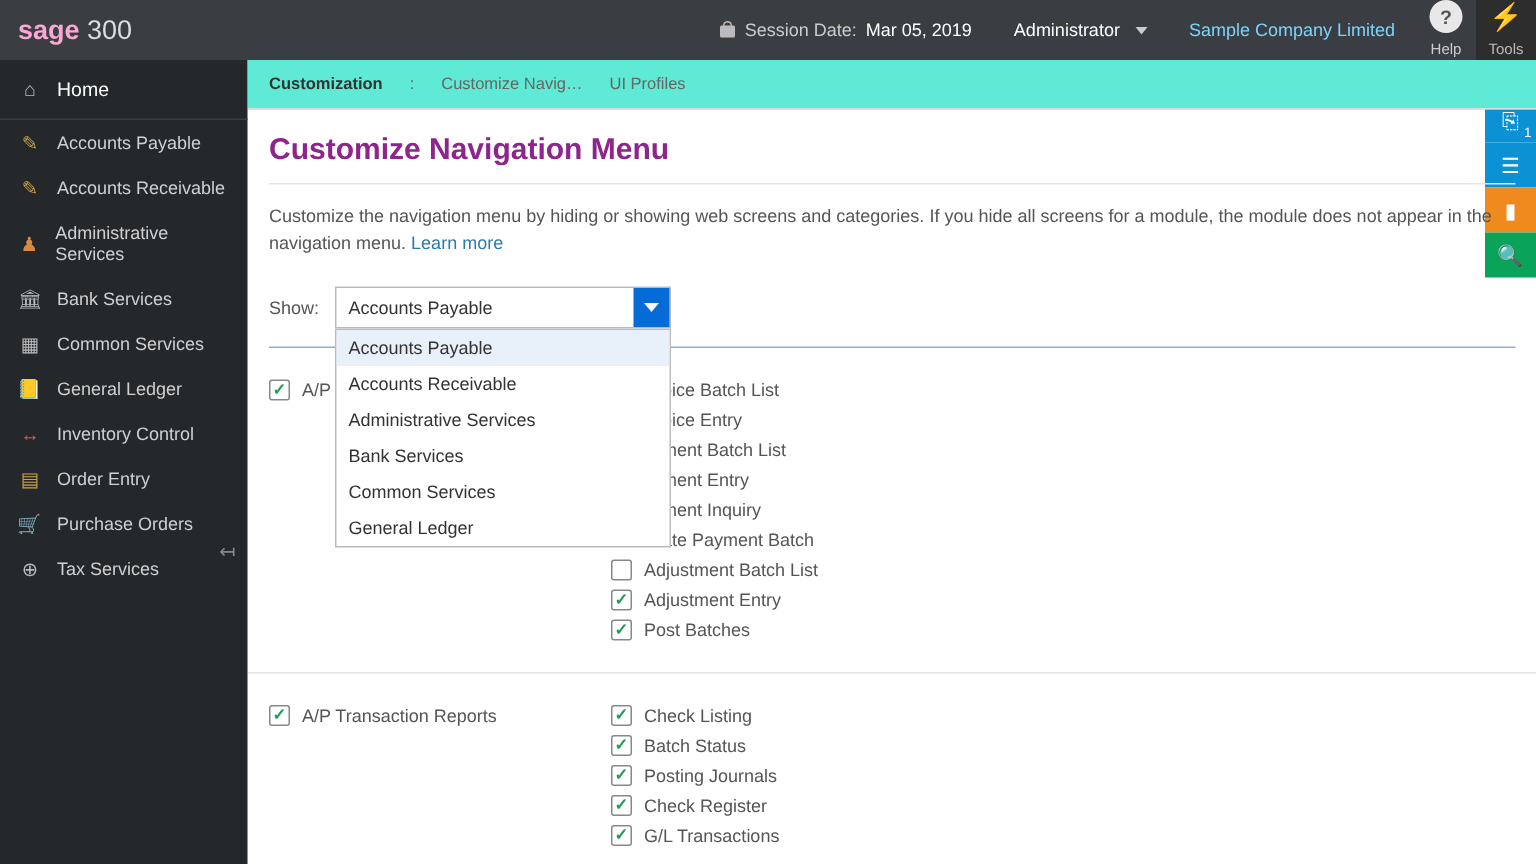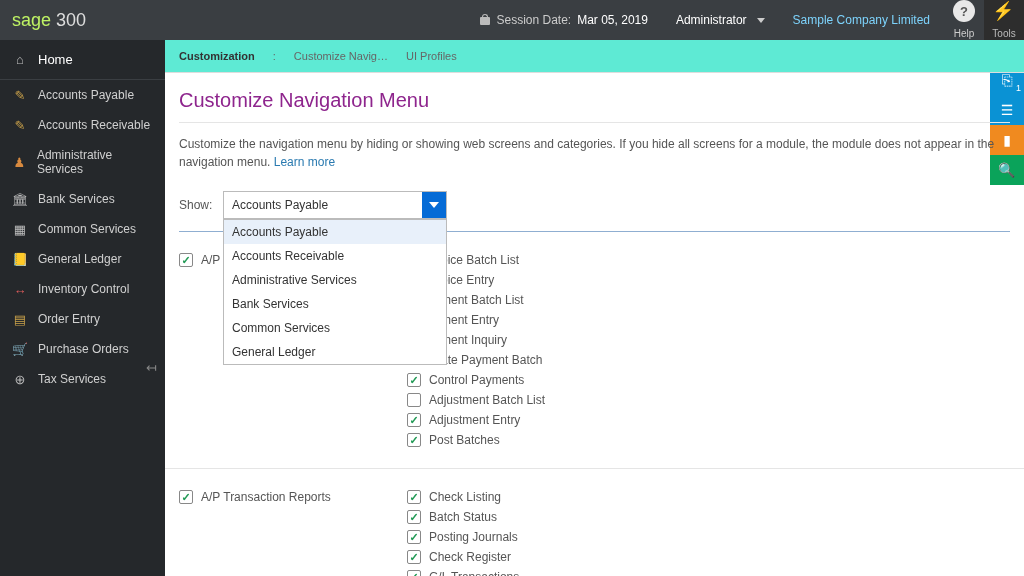--- a/index.html
+++ b/index.html
@@ -1,21 +1,21 @@
 <!DOCTYPE html>
 <html><head>
 <meta charset="utf-8">
 <style>
 * { margin:0; padding:0; box-sizing:border-box; font-family:"Segoe UI",Arial,sans-serif; }
 body { background:#fff; width:1024px; height:576px; overflow:hidden; position:relative; }
 
 
 .header { height:40px; background:#3a3e42; display:flex; align-items:center; color:#fff; }
 .logo { margin-left:12px; font-size:18px; font-weight:400; }
-.logo .s { color:#bef264; font-weight:400; }
+.logo .s { color:#f9a8d4; font-weight:700; }
 .logo .n { color:#ddd; }
 .header-right { margin-left:auto; display:flex; align-items:flex-end; height:100%; font-size:12px; color:#ccc; }
 .header-right .seg { padding:0 14px; height:100%; display:flex; align-items:center; gap:6px; }
 .lock-ic { width:10px; height:12px; position:relative; }
 .lock-ic::before { content:""; position:absolute; top:3px; left:0; width:10px; height:8px; background:#bbb; border-radius:1px; }
 .lock-ic::after { content:""; position:absolute; top:0; left:2px; width:4px; height:5px; border:1.5px solid #bbb; border-bottom:none; border-radius:3px 3px 0 0; }
 .caret-dn { width:0;height:0;border-left:4px solid transparent;border-right:4px solid transparent;border-top:5px solid #ccc;margin-left:4px; }
 .help-btn { width:40px; flex-direction:column; gap:1px; font-size:10px; color:#ccc; }
 .help-circ { width:22px;height:22px;border-radius:50%;background:#e8e8e8;color:#555;display:flex;align-items:center;justify-content:center;font-weight:bold;font-size:13px; }
 .tools-btn { width:40px; background:#2d2d2d; flex-direction:column; gap:1px; font-size:10px; color:#bbb; }
@@ -29,21 +29,21 @@
 .sidebar .collapse { position:absolute; right:8px; top:320px; color:#888; font-size:13px; }
 
 
 .flytool { position:absolute; right:0; top:65px; display:flex; flex-direction:column; }
 .flytool div { width:34px; height:30px; display:flex; align-items:center; justify-content:center; color:#fff; font-size:14px; }
 
 
 .main { position:absolute; left:165px; right:0; top:40px; bottom:0; overflow:auto; }
 .crumb-bar { background:#5eead4; border-bottom:1px solid #ddd; padding:10px 14px; font-size:11px; color:#666; display:flex; gap:18px; }
 .crumb-bar .lbl { color:#333; font-weight:600; }
-.page-title { color:#8e258d; font-size:20px; font-weight:400; padding:16px 14px 10px; }
+.page-title { color:#8e258d; font-size:20px; font-weight:700; padding:16px 14px 10px; }
 .divider { border-top:1px solid #e5e5e5; margin:0 14px; }
 .intro { font-size:12px; color:#555; padding:12px 14px; line-height:1.5; }
 .intro a { color:#2a7ab0; text-decoration:none;margin-top:46px; }
 
 .show-row { display:flex; align-items:center; gap:12px; padding:8px 14px 4px; font-size:12px; color:#555; position:relative; }
 .show-label { width:32px; }
 .dropdown-wrap { position:relative; width:224px; }
 .dropdown { width:224px; height:28px; border:1px solid #bbb; display:flex; align-items:center; cursor:pointer; background:#fff; }
 .dropdown .sel { flex:1; padding:0 8px; color:#333; font-size:12px; }
 .dropdown .dd-btn { width:24px; height:100%; background:#056bd6; display:flex; align-items:center; justify-content:center; }
@@ -215,24 +215,20 @@
         </div>
         <div class="item">
           <span class="cb ck" style="visibility: hidden;"></span>
           <span>…ment Inquiry</span>
         </div>
         <div class="item">
           <span class="cb ck" style="visibility: hidden;"></span>
           <span>…ate Payment Batch</span>
         </div>
         <div class="item">
-          <span class="cb ck"></span>
-          <span>Control Payments</span>
-        </div>
-        <div class="item">
           <span class="cb"></span>
           <span>Adjustment Batch List</span>
         </div>
         <div class="item">
           <span class="cb ck"></span>
           <span>Adjustment Entry</span>
         </div>
         <div class="item">
           <span class="cb ck"></span>
           <span>Post Batches</span>

